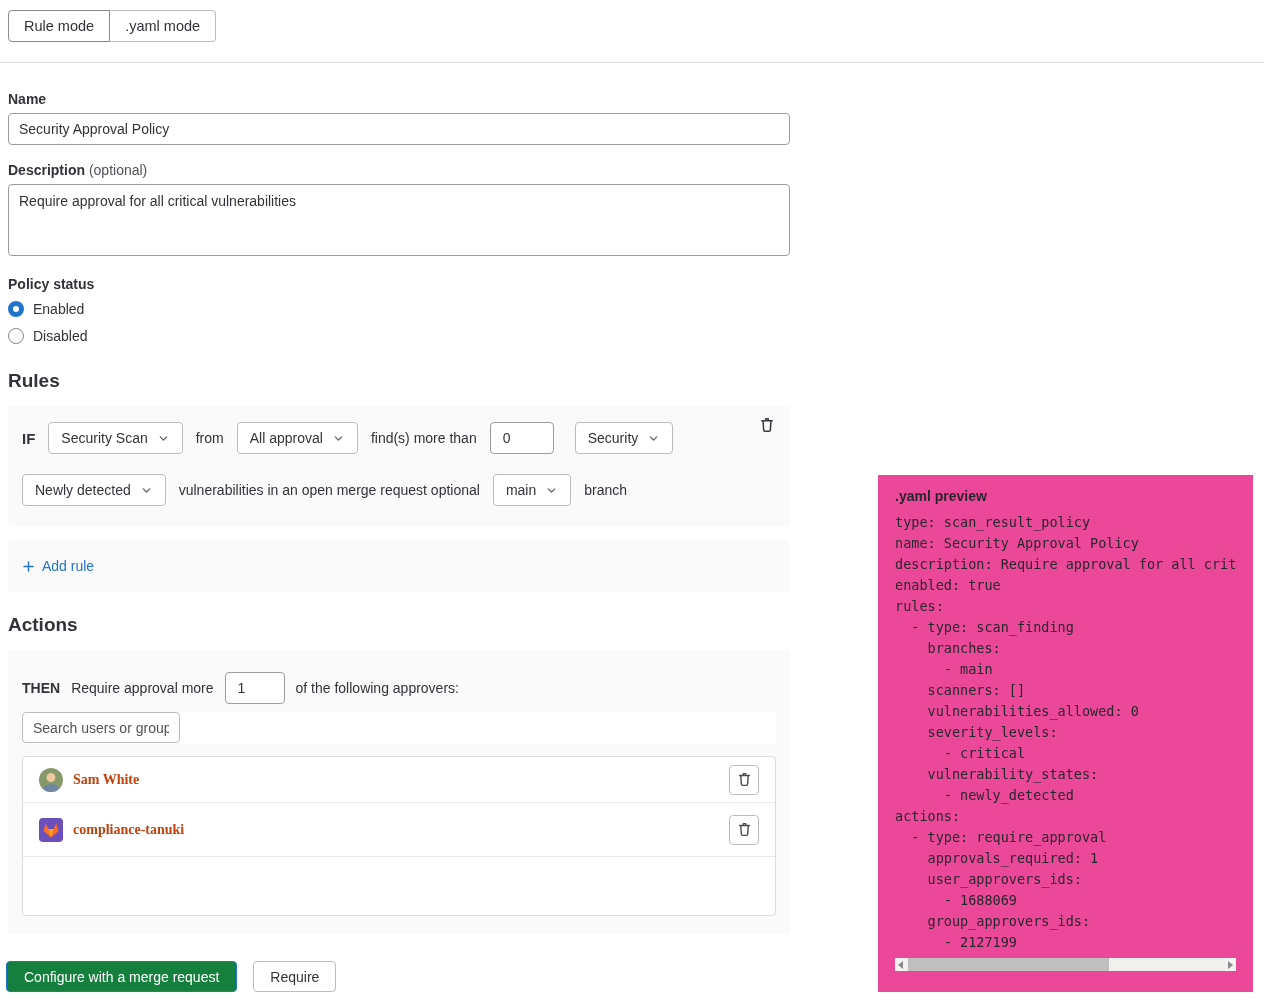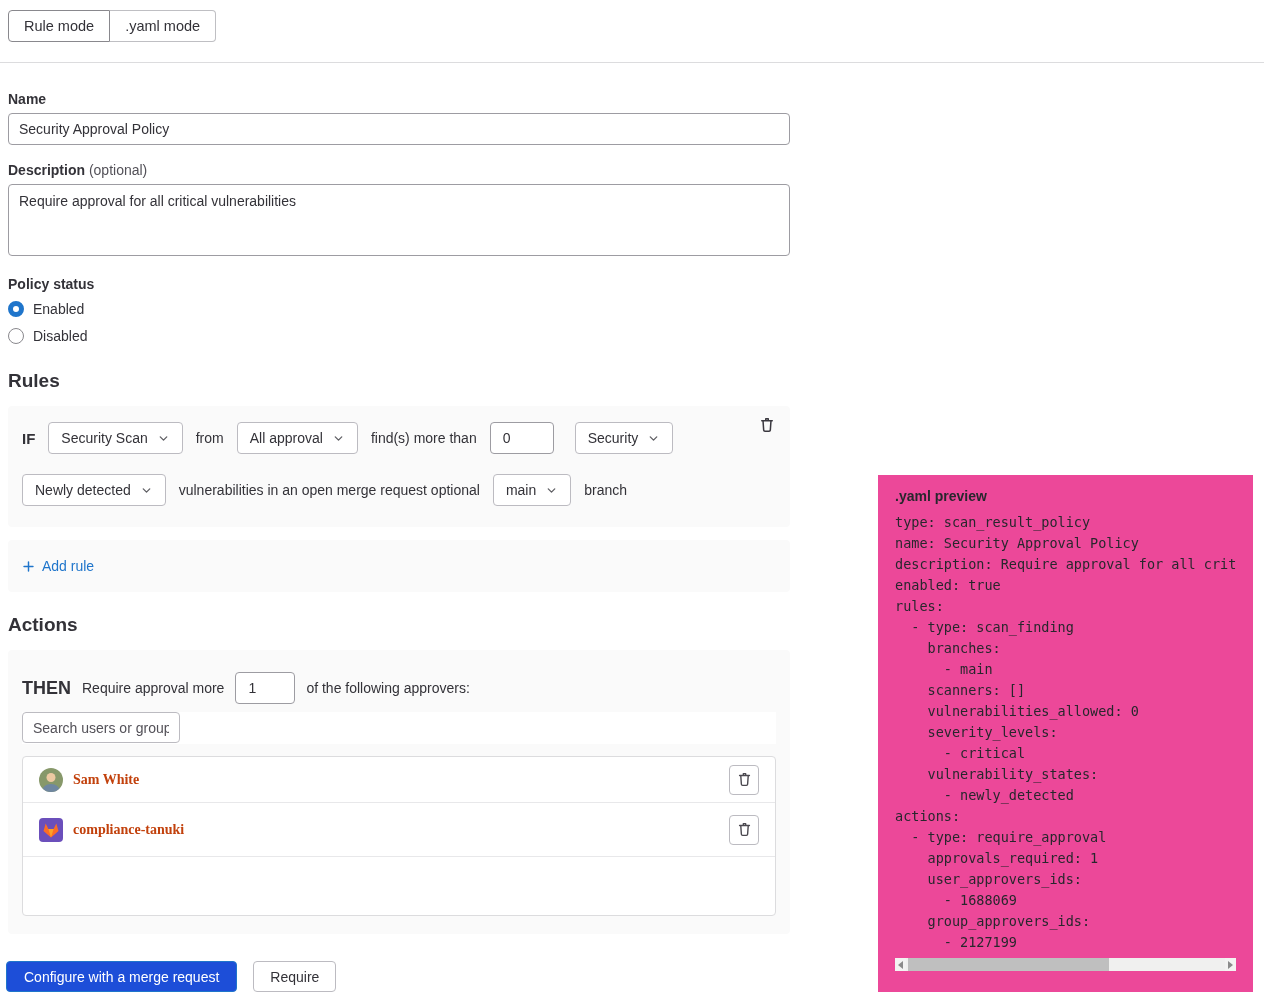--- a/index.html
+++ b/index.html
@@ -69,21 +69,21 @@
     display: flex; align-items: center; justify-content: center;
   }
 
   
   .add-rule-card { margin-top: 13px; height: 52px; display: flex; align-items: center; padding: 0 14px; }
   .add-rule-link { display: inline-flex; align-items: center; gap: 7px; color: #1f75cb; cursor: pointer; font-size: 14px; }
 
   
   .actions-card { margin-top: 12px; padding: 22px 14px 18px; }
   .then-row { display: flex; align-items: center; gap: 11px; }
-  .then-label { font-weight: 700; font-size: 18px; }
+  .then-label { font-weight: 700; font-size: 14px; }
   .search-row { margin-top: 8px; background: #fff; height: 32px; display: flex; align-items: flex-start; }
   .search-input {
     width: 158px; height: 31px; border: 1px solid #bcbbc1; border-radius: 4px;
     padding: 0 10px; font: inherit; background: #fff; color: #535158;
   }
   .search-input::placeholder { color: #535158; opacity: 1; }
   .approver-list { margin-top: 12px; background: #fff; border: 1px solid #dcdcde; border-radius: 4px; height: 160px; overflow: hidden; }
   .approver-row { display: flex; align-items: center; padding: 0 16px; border-bottom: 1px solid #e8e8ea; }
   .approver-row.r1 { height: 46px; }
   .approver-row.r2 { height: 54px; }
@@ -92,21 +92,21 @@
   .approver-name { font-weight: 700; font-size: 14px; color: #c2410c; font-family: Liberation Serif, serif; }
   .row-trash-btn {
     margin-left: auto; width: 30px; height: 30px; background: #fff;
     border: 1px solid #bcbbc1; border-radius: 4px; cursor: pointer;
     display: flex; align-items: center; justify-content: center; color: #4b4950;
   }
 
   
   .footer { margin-top: 27px; display: flex; align-items: center; gap: 16px; margin-left: -2px; }
   .btn { height: 31px; border-radius: 4px; font: inherit; cursor: pointer; display: inline-flex; align-items: center; }
-  .btn-primary { background: #1d4ed8; color: #fff; border: 1px solid #1f75cb; padding: 0 17px; }
+  .btn-primary { background: #15803d; color: #fff; border: 1px solid #1f75cb; padding: 0 17px; }
   .btn-secondary { background: #fff; color: #333238; border: 1px solid #bcbbc1; padding: 0 16px; }
 
   
   .yaml-panel { background: #ec4899; height: 517px; padding: 13px 17px 18px; }
   .yaml-heading { font-weight: 700; font-size: 14px; color: #28272d; }
   .yaml-code {
     margin-top: 8px; font-family: "DejaVu Sans Mono", monospace;
     font-size: 13.5px; line-height: 21px; color: #28272d;
     white-space: pre; overflow: hidden; width: 341px;
   }

